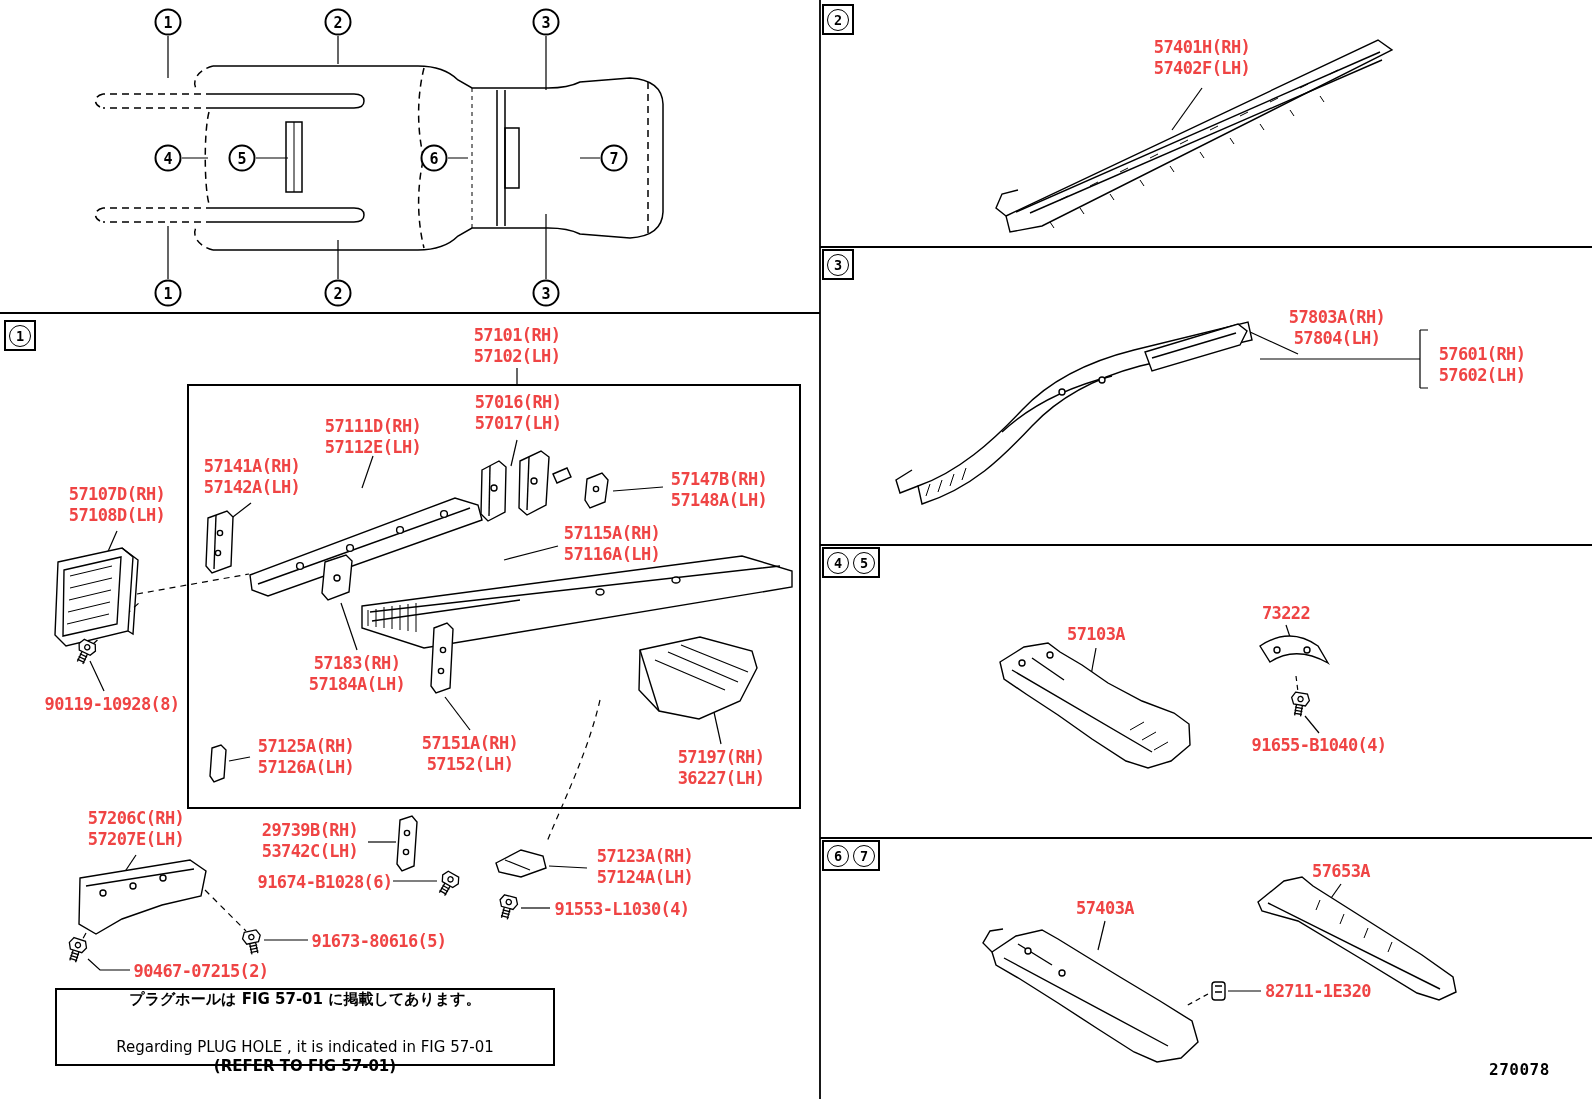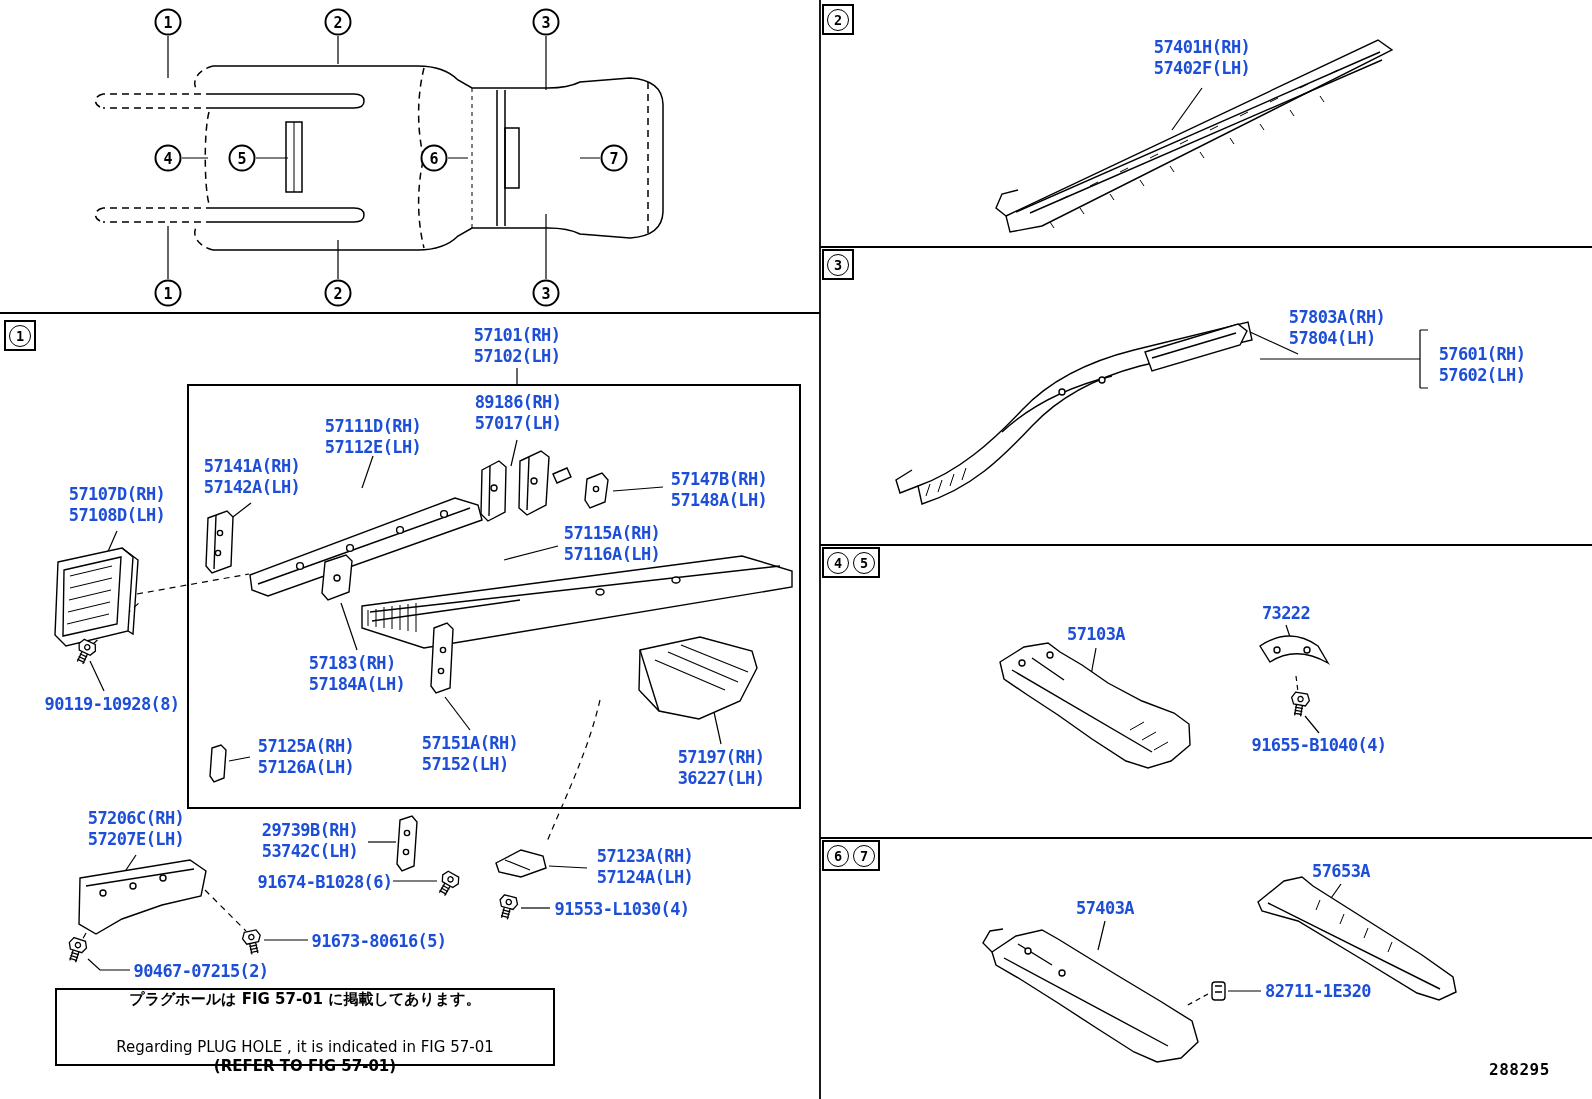--- a/index.html
+++ b/index.html
@@ -4,22 +4,22 @@
 <style>
   * { margin:0; padding:0; box-sizing:border-box; }
   html,body { background:#e8e8e8; }
   #page {
     position:relative; width:1592px; height:1099px; background:#ffffff;
     font-family:"DejaVu Sans Mono", monospace; color:#000; overflow:hidden;
   }
   #artwork { position:absolute; left:0; top:0; }
   .part-label {
     position:absolute; transform:translateX(-50%);
-    text-align:left; font-weight:700; font-size:17px; line-height:1.26;
-    letter-spacing:-0.6px; white-space:pre-line; color:#1d4ed8;
+    text-align:center; font-weight:700; font-size:17px; line-height:1.26;
+    letter-spacing:-0.6px; white-space:pre-line; color:#ef4444;
   }
   .callout {
     position:absolute; width:27px; height:27px; border:2px solid #000;
     border-radius:50%; background:#fff; display:flex; align-items:center;
     justify-content:center; font-size:15px; font-weight:700;
     transform:translate(-50%,-50%);
   }
   .section-box {
     position:absolute; min-width:31px; height:31px; border:2px solid #000;
     background:#fff; display:flex; align-items:center; justify-content:center;
@@ -322,21 +322,21 @@
     <span class="num">4</span>
     <span class="num">5</span>
   </div>
   <div class="section-box" style="left:822px; top:840px">
     <span class="num">6</span>
     <span class="num">7</span>
   </div>
 
   <div class="part-label" style="left:517px; top:325px">57101(RH)
 57102(LH)</div>
-  <div class="part-label" style="left:518px; top:392px">89186(RH)
+  <div class="part-label" style="left:518px; top:392px">57016(RH)
 57017(LH)</div>
   <div class="part-label" style="left:373px; top:416px">57111D(RH)
 57112E(LH)</div>
   <div class="part-label" style="left:252px; top:456px">57141A(RH)
 57142A(LH)</div>
   <div class="part-label" style="left:719px; top:469px">57147B(RH)
 57148A(LH)</div>
   <div class="part-label" style="left:117px; top:484px">57107D(RH)
 57108D(LH)</div>
   <div class="part-label" style="left:612px; top:523px">57115A(RH)
@@ -373,15 +373,15 @@
   <div class="part-label" style="left:1341px; top:861px">57653A</div>
   <div class="part-label" style="left:1105px; top:898px">57403A</div>
   <div class="part-label" style="left:1318px; top:981px">82711-1E320</div>
 
   <div class="note-box">
     <div class="jp">プラグホールは FIG 57-01 に掲載してあります。</div>
     <div class="en">Regarding PLUG HOLE , it is indicated in FIG 57-01</div>
     <div class="ref">(REFER TO FIG 57-01)</div>
   </div>
 
-  <div class="fig-number">288295</div>
+  <div class="fig-number">270078</div>
 
 </div>
 
 </body></html>

